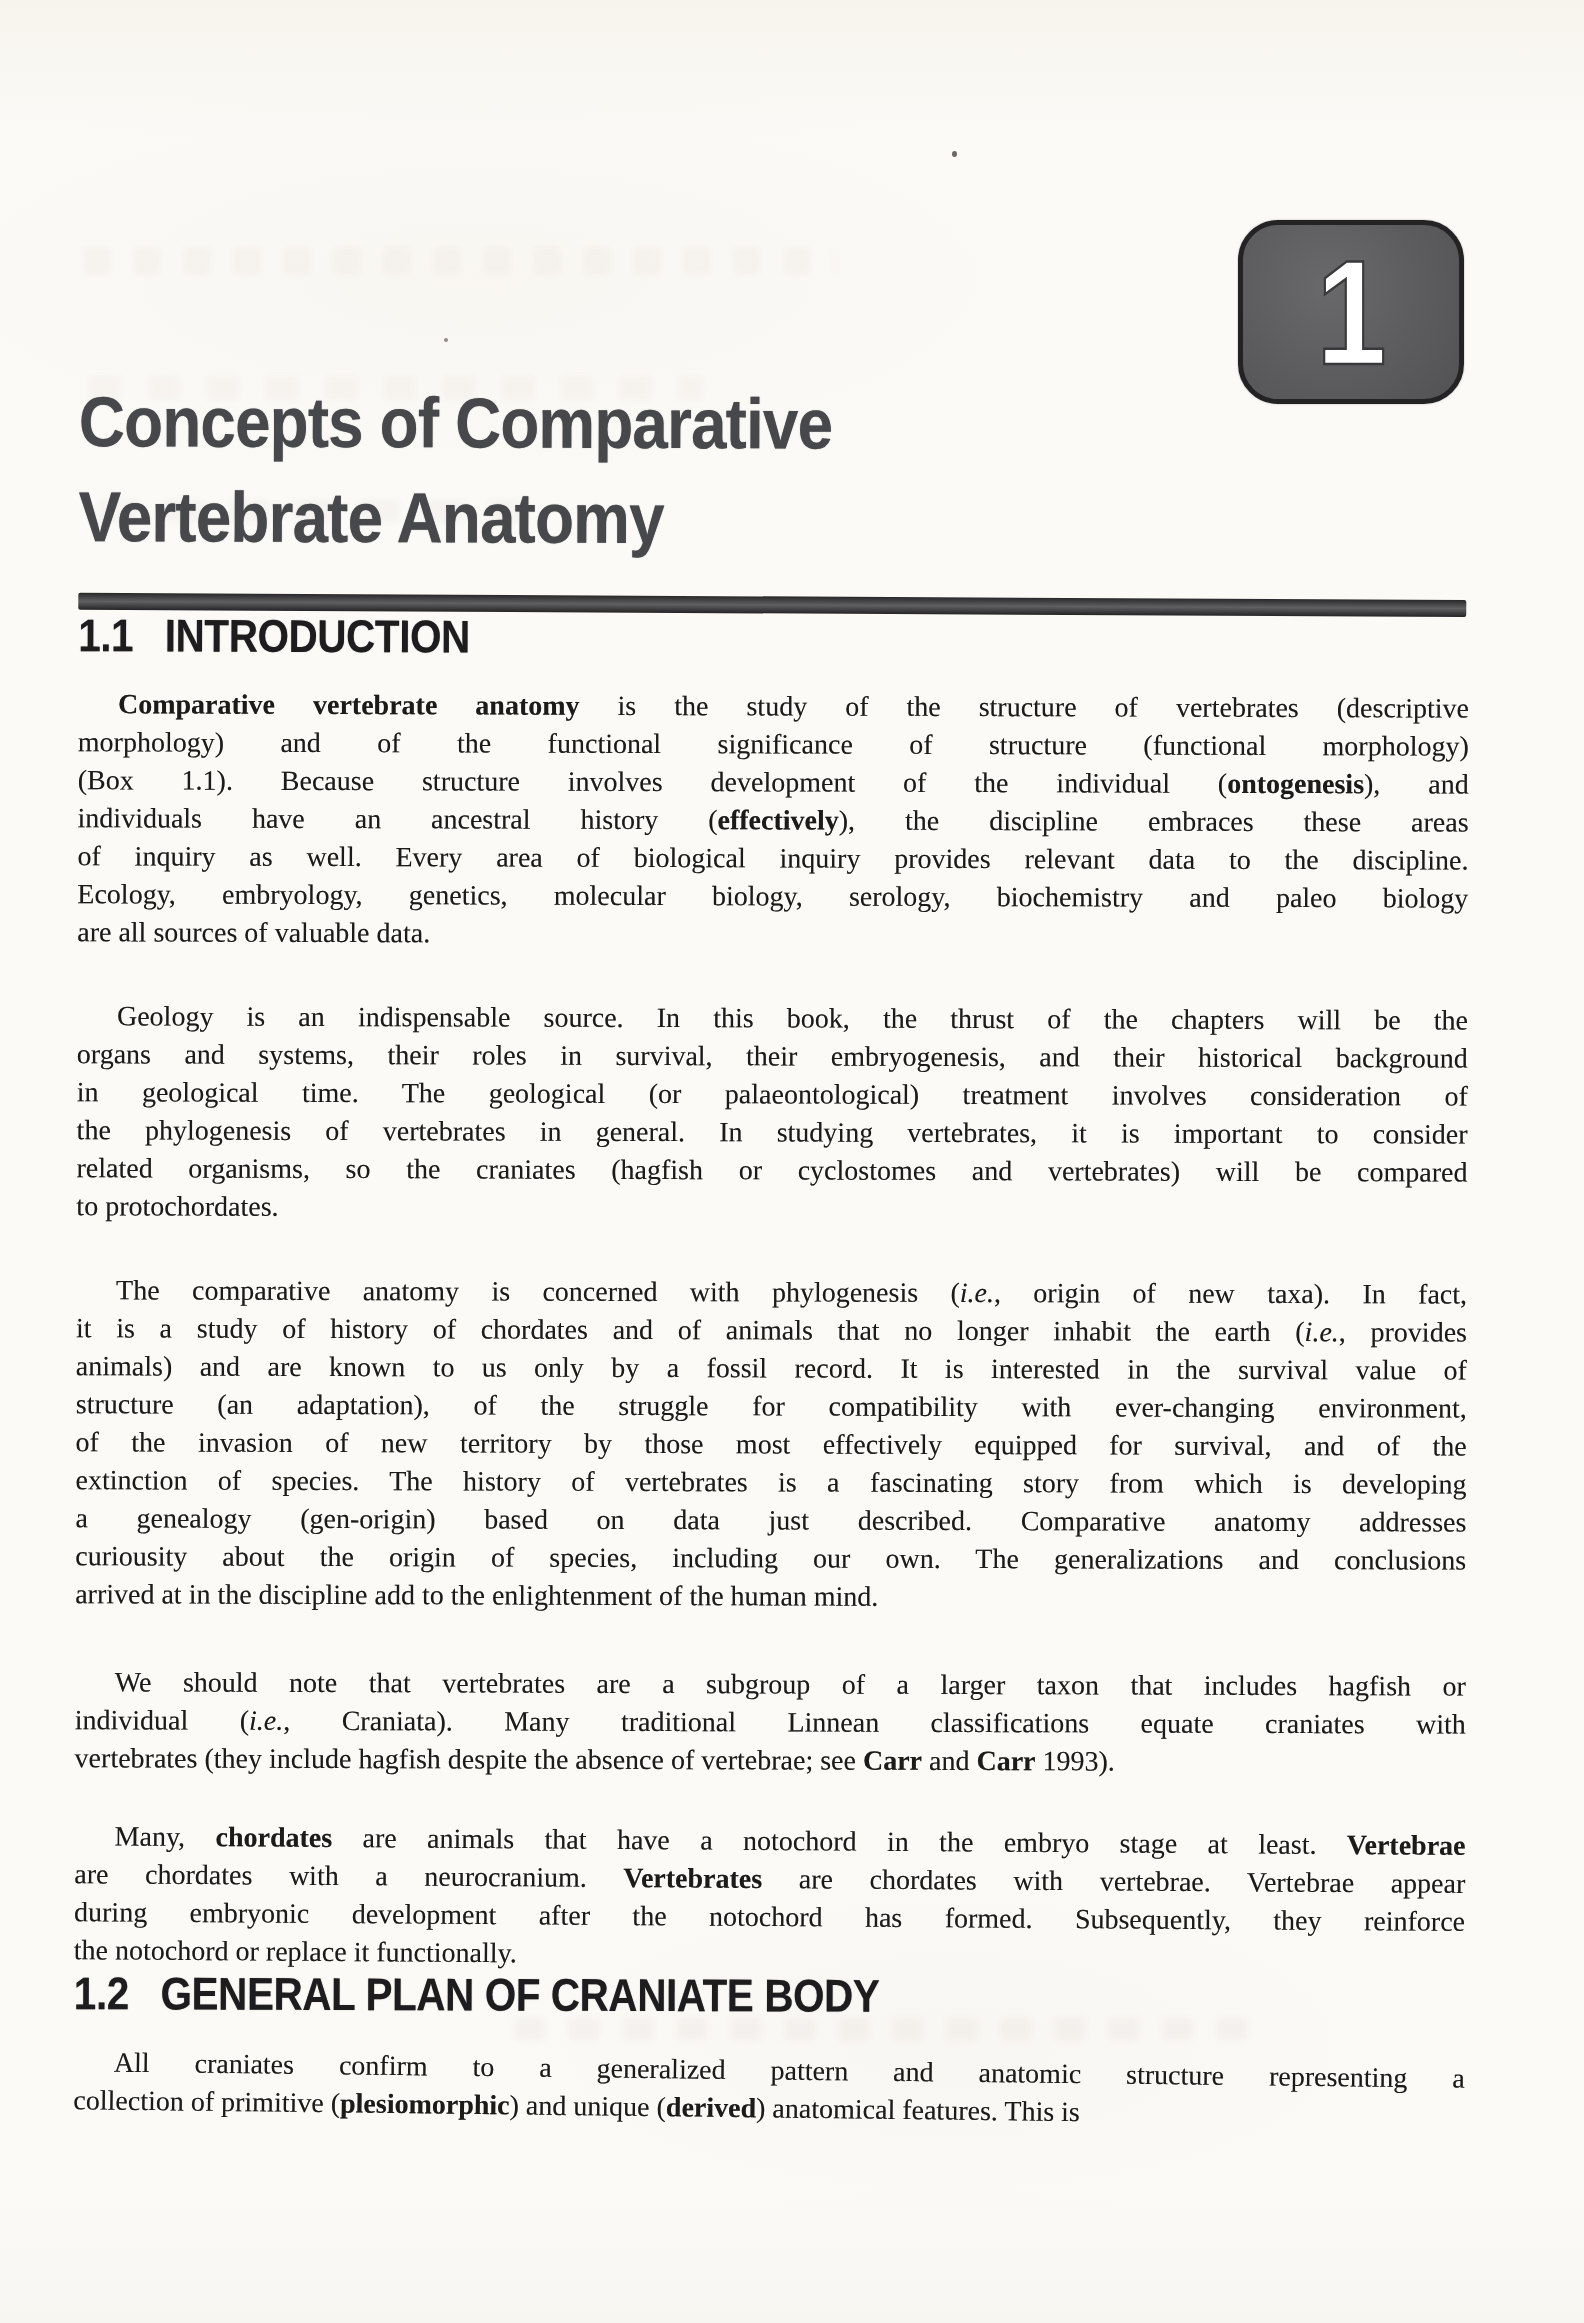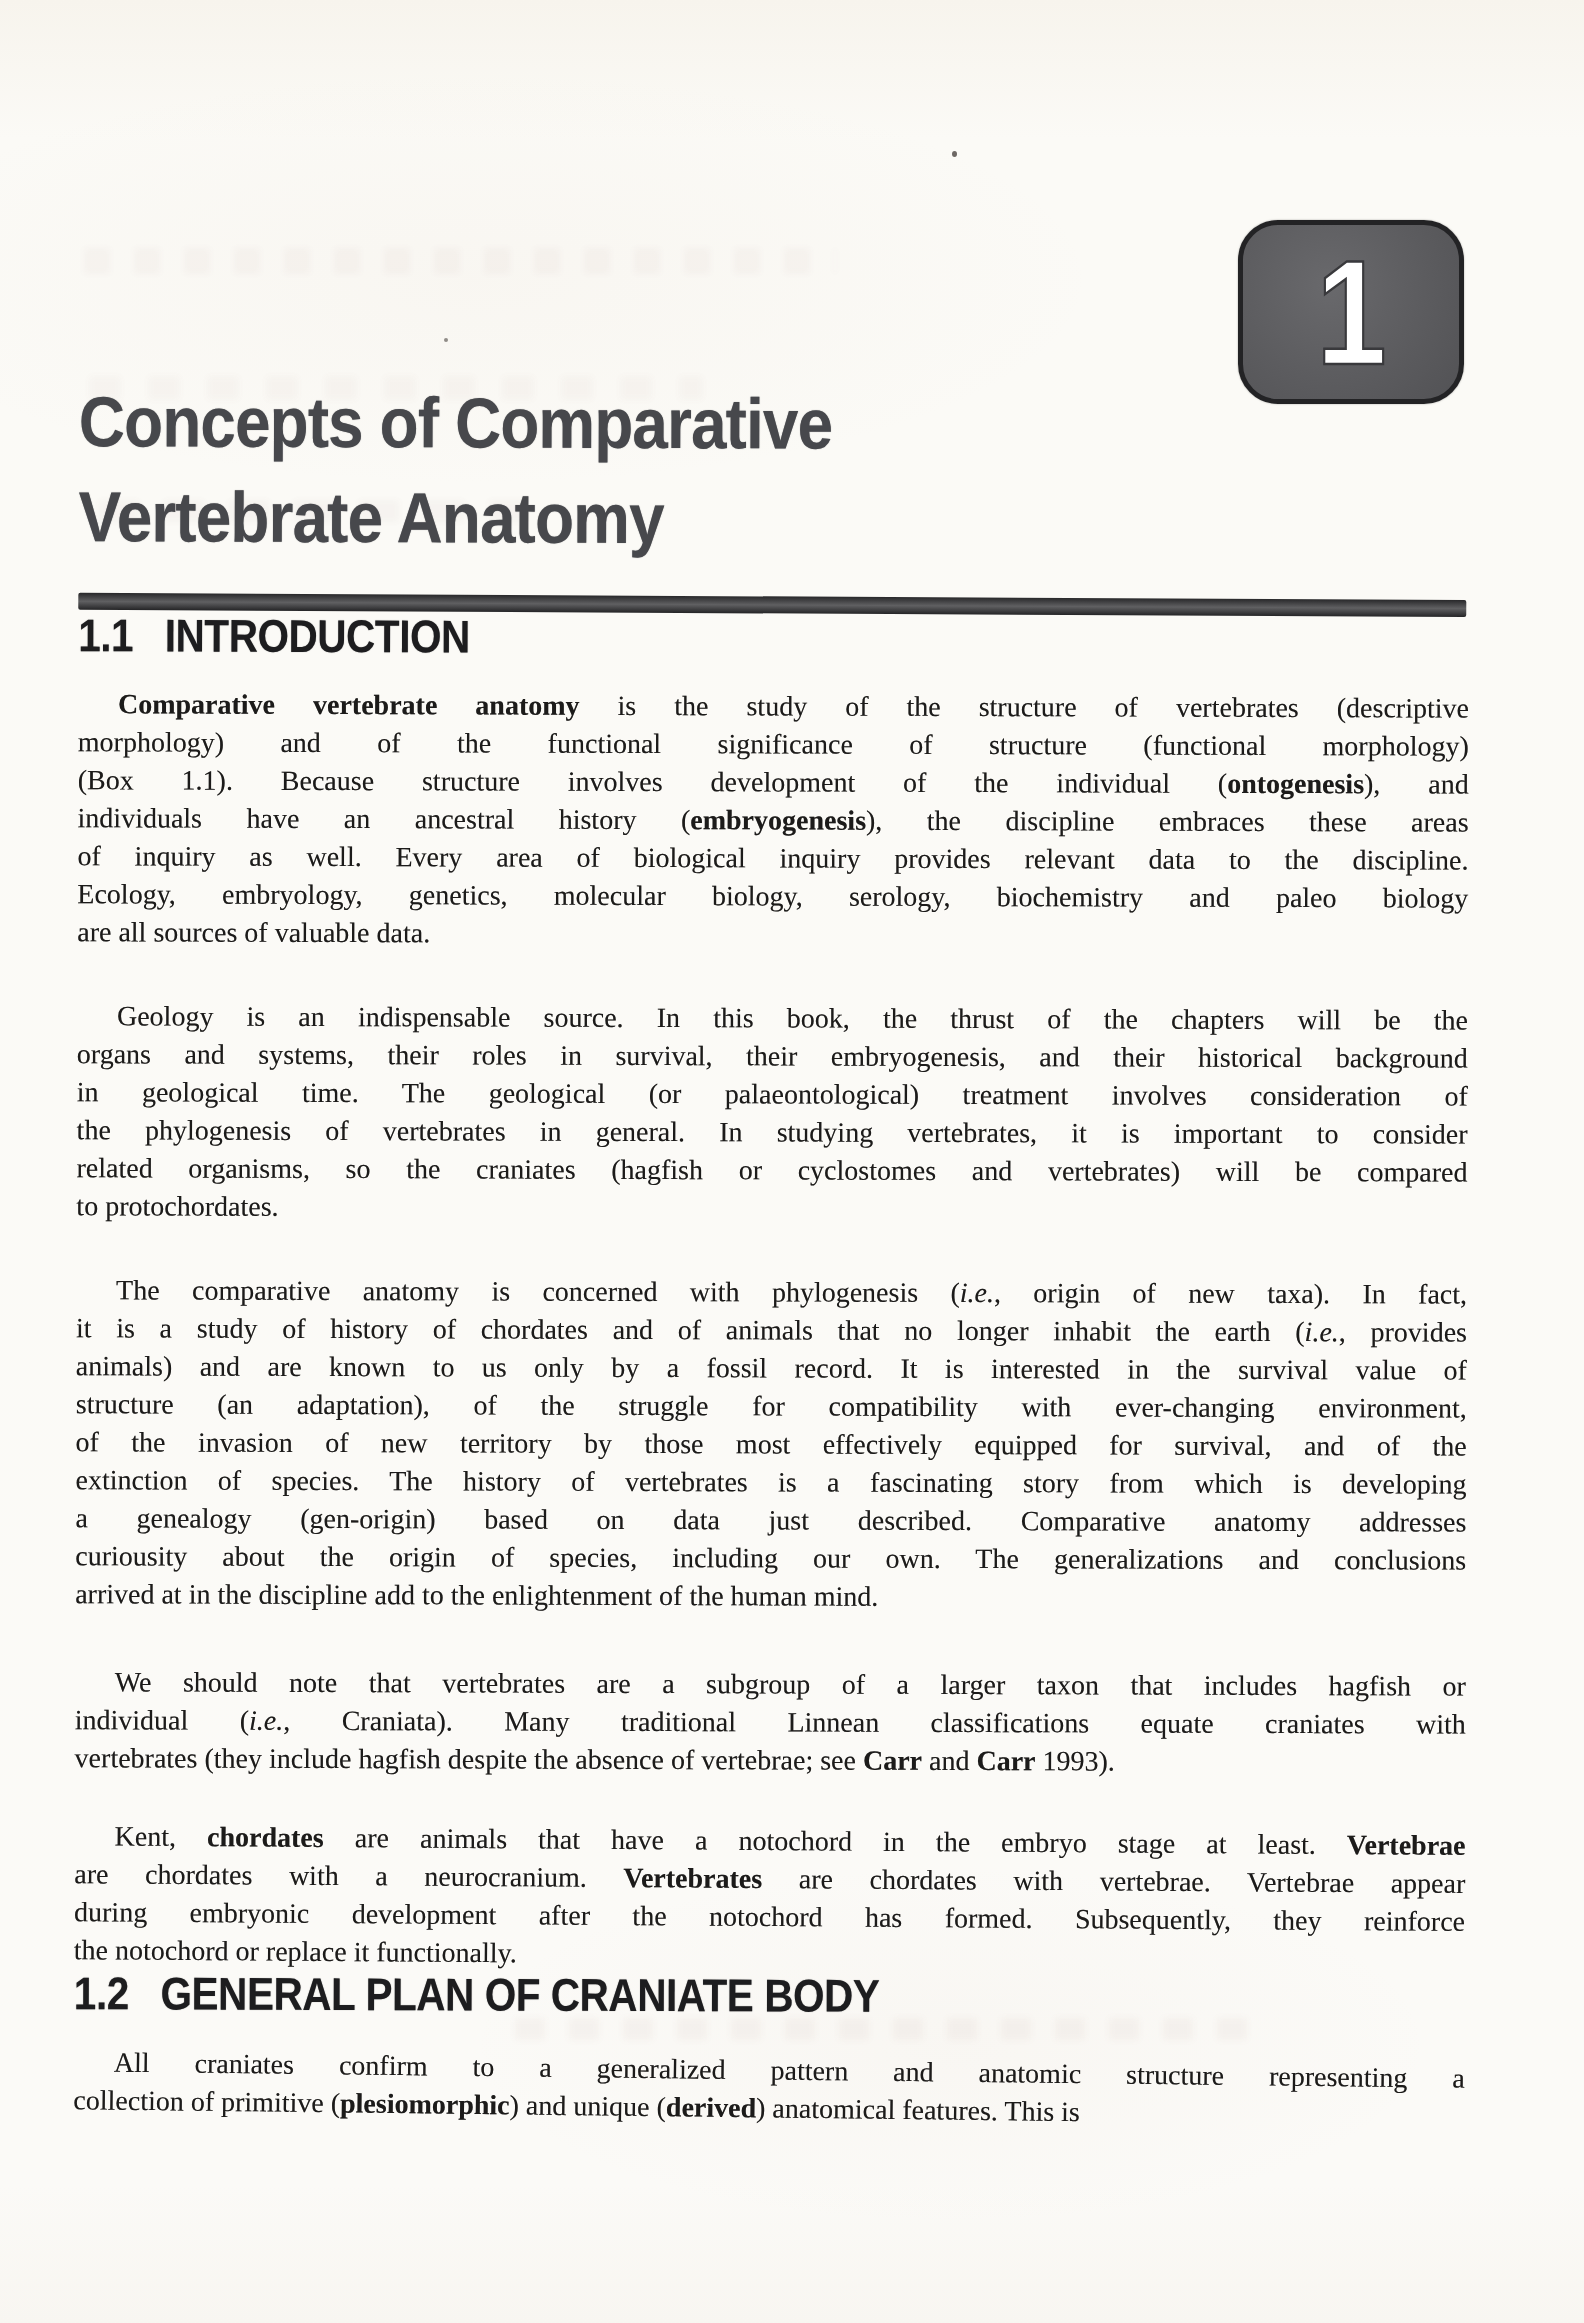--- a/index.html
+++ b/index.html
@@ -112,21 +112,21 @@
       <span>Concepts of Comparative</span>
       <span>Vertebrate Anatomy</span>
     </h1>
     <div class="title-rule"></div>
     <div id="blocks">
         <h2 class="section-heading blk-0"><span class="sec-num">1.1</span><span class="sec-label">INTRODUCTION</span></h2>
         <div class="para blk-1">
           <div class="tline indent"><b>Comparative vertebrate anatomy</b><span> is the study of the structure of vertebrates (descriptive</span></div>
           <div class="tline"><span>morphology) and of the functional significance of structure (functional morphology)</span></div>
           <div class="tline"><span>(Box 1.1). Because structure involves development of the individual (</span><b>ontogenesis</b><span>), and</span></div>
-          <div class="tline"><span>individuals have an ancestral history (</span><b>embryogenesis</b><span>), the discipline embraces these areas</span></div>
+          <div class="tline"><span>individuals have an ancestral history (</span><b>effectively</b><span>), the discipline embraces these areas</span></div>
           <div class="tline"><span>of inquiry as well. Every area of biological inquiry provides relevant data to the discipline.</span></div>
           <div class="tline"><span>Ecology, embryology, genetics, molecular biology, serology, biochemistry and paleo biology</span></div>
           <div class="tline lastline"><span>are all sources of valuable data.</span></div>
         </div>
         <div class="para blk-2">
           <div class="tline indent"><span>Geology is an indispensable source. In this book, the thrust of the chapters will be the</span></div>
           <div class="tline"><span>organs and systems, their roles in survival, their embryogenesis, and their historical background</span></div>
           <div class="tline"><span>in geological time. The geological (or palaeontological) treatment involves consideration of</span></div>
           <div class="tline"><span>the phylogenesis of vertebrates in general. In studying vertebrates, it is important to consider</span></div>
           <div class="tline"><span>related organisms, so the craniates (hagfish or cyclostomes and vertebrates) will be compared</span></div>
@@ -142,21 +142,21 @@
           <div class="tline"><span>a genealogy (gen-origin) based on data just described. Comparative anatomy addresses</span></div>
           <div class="tline"><span>curiousity about the origin of species, including our own. The generalizations and conclusions</span></div>
           <div class="tline lastline"><span>arrived at in the discipline add to the enlightenment of the human mind.</span></div>
         </div>
         <div class="para blk-4">
           <div class="tline indent"><span>We should note that vertebrates are a subgroup of a larger taxon that includes hagfish or</span></div>
           <div class="tline"><span>individual (</span><i>i.e.</i><span>, Craniata). Many traditional Linnean classifications equate craniates with</span></div>
           <div class="tline lastline"><span>vertebrates (they include hagfish despite the absence of vertebrae; see </span><b>Carr</b><span> and </span><b>Carr</b><span> 1993).</span></div>
         </div>
         <div class="para blk-5">
-          <div class="tline indent"><span>Kent, </span><b>chordates</b><span> are animals that have a notochord in the embryo stage at least. </span><b>Vertebrae</b></div>
+          <div class="tline indent"><span>Many, </span><b>chordates</b><span> are animals that have a notochord in the embryo stage at least. </span><b>Vertebrae</b></div>
           <div class="tline"><span>are chordates with a neurocranium. </span><b>Vertebrates</b><span> are chordates with vertebrae. Vertebrae appear</span></div>
           <div class="tline"><span>during embryonic development after the notochord has formed. Subsequently, they reinforce</span></div>
           <div class="tline lastline"><span>the notochord or replace it functionally.</span></div>
         </div>
         <h2 class="section-heading blk-6"><span class="sec-num">1.2</span><span class="sec-label">GENERAL PLAN OF CRANIATE BODY</span></h2>
         <div class="para blk-7">
           <div class="tline indent"><span>All  craniates confirm to a generalized pattern and anatomic structure representing a</span></div>
           <div class="tline lastline"><span>collection of primitive (</span><b>plesiomorphic</b><span>) and unique (</span><b>derived</b><span>) anatomical features. This is</span></div>
         </div>
       </div>

